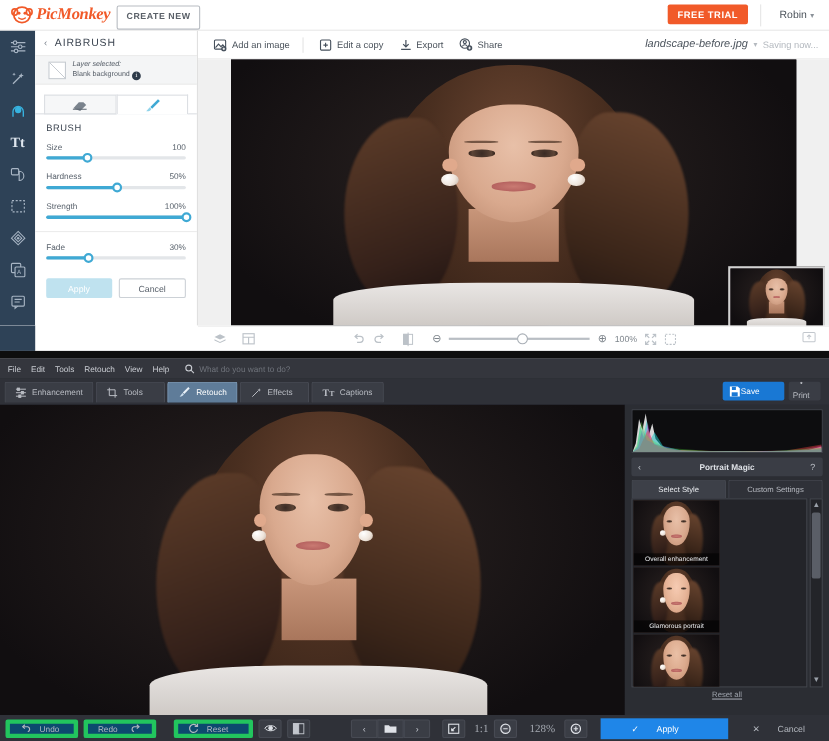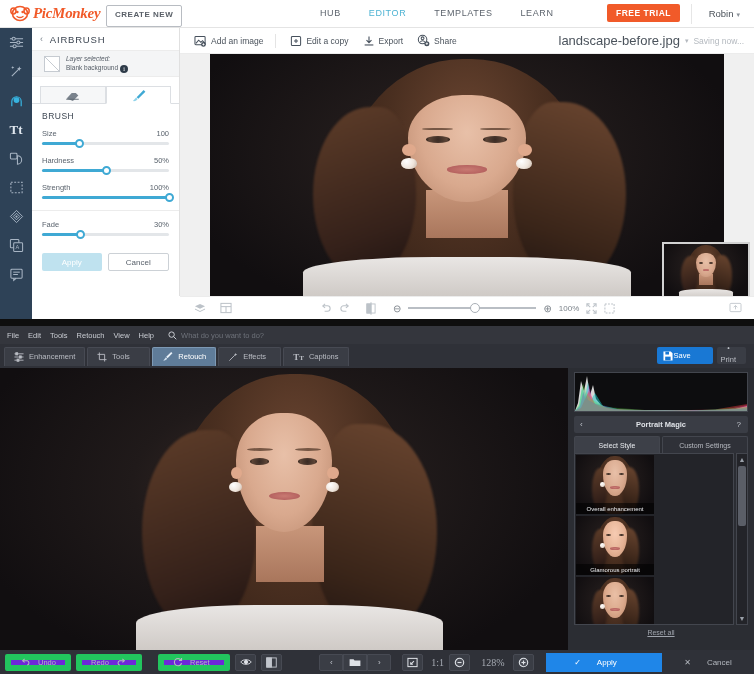--- a/index.html
+++ b/index.html
@@ -70,21 +70,21 @@
   .pm-apply { background:#bfe2ef; color:#fff; }
   .pm-cancel { background:#fff; border:1px solid #ccd1d6; color:#58606a; }
 
   
   #pm-toolbar { position:absolute; left:180px; top:28px; width:574px; height:26px;
     background:#fff; border-bottom:1px solid #ececec; display:flex; align-items:center; }
   .tb-item { display:flex; align-items:center; gap:4px; font-size:8.5px; color:#4b535c;
     margin-left:14px; }
   .tb-sep { width:1px; height:14px; background:#e4e4e4; margin-left:12px; }
   .tb-right { position:absolute; right:10px; display:flex; align-items:center; gap:5px; }
-  .tb-file { font-size:13px; color:#4b535c; }
+  .tb-file { font-size:10px; color:#4b535c;font-style:italic; }
   .tb-saving { font-size:8.5px; color:#b4b9bf; }
 
   #pm-canvas { position:absolute; left:180px; top:54px; width:574px; height:242px;
     background:#f0f0f0; }
   .canvas-img { position:absolute; left:30px; top:0; width:514px; height:242px;
     background:#151118; overflow:hidden; }
   .navigator { position:absolute; right:4px; bottom:-4px; width:88px; height:58px;
     background:#1a1216; border:2px solid #d2d2d2; overflow:hidden; }
 
   #pm-bottom { position:absolute; left:180px; top:296px; width:574px; height:23px;
@@ -149,21 +149,21 @@
   .pscroll .thumb { position:absolute; left:1px; top:12px; width:8px; height:60px; background:#5a5e67;
     border-radius:2px; }
   .pscroll .ar { position:absolute; left:0; width:10px; height:11px; color:#9aa0a9; font-size:7px;
     text-align:center; line-height:11px; }
   .resetall { position:absolute; left:6px; top:261px; width:174px; text-align:center;
     font-size:7px; color:#9fa4ad; text-decoration:underline; }
 
   #dk-bottom { position:absolute; left:0; top:324px; width:754px; height:24px;
     background:#2f3138; display:flex; align-items:center; }
   .dbtn { height:17px; display:flex; align-items:center; gap:7px; font-size:7.5px; color:#b4b8bf;
-    background:#6d28d9; border:6px solid #22c55e; border-radius:2px; padding:0 9px; margin-left:5px; }
+    background:#0c4a6e; border:4px solid #22c55e; border-radius:2px; padding:0 9px; margin-left:5px; }
   .dsq { width:21px; height:17px; display:flex; align-items:center; justify-content:center;
     background:#3a3d45; border:1px solid #474a53; border-radius:2px; margin-left:5px; color:#c2c6cd; }
   .dnav { display:flex; margin-left:auto; }
   .dnav .n { width:24px; height:17px; display:flex; align-items:center; justify-content:center;
     background:#3a3d45; border:1px solid #474a53; color:#c2c6cd; font-size:8px; }
   .zv { font-size:10px; color:#a6abb3;font-family:Liberation Serif, serif; }
   .dk-apply { height:19px; width:116px; background:#1f86e8; color:#fff; font-size:8px;
     display:flex; align-items:center; justify-content:center; gap:16px; margin-left:12px; }
   .dk-cancel { height:19px; width:92px; color:#b4b8bf; font-size:8px; display:flex;
     align-items:center; justify-content:center; gap:16px; }
@@ -210,26 +210,20 @@
           <ellipse cx="3.4" cy="7" rx="2.6" ry="2.9" fill="none" stroke="#f15a29" stroke-width="1.5"></ellipse>
           <ellipse cx="16.6" cy="7" rx="2.6" ry="2.9" fill="none" stroke="#f15a29" stroke-width="1.5"></ellipse>
           <circle cx="7.3" cy="8" r="1.35" fill="#f15a29"></circle>
           <circle cx="12.7" cy="8" r="1.35" fill="#f15a29"></circle>
           <path d="M7 12.4 Q10 14.6 13 12.4" fill="none" stroke="#f15a29" stroke-width="1.3" stroke-linecap="round"></path>
         </svg>
       </span>
       <span class="wordmark">PicMonkey</span>
     </div>
     <div class="pm-createnew">CREATE NEW</div>
-    <div class="pm-nav">
-      <a>HUB</a>
-      <a class="active">EDITOR</a>
-      <a>TEMPLATES</a>
-      <a>LEARN</a>
-    </div>
     <div class="pm-trial">FREE TRIAL</div>
     <div class="pm-divider-v"></div>
     <div class="pm-user">
       <span>Robin</span><span class="chev">▾</span>
     </div>
   </div>
 
   <div id="pm-rail">
     <div class="rail-ico">
       <svg width="15" height="15" viewBox="0 0 16 16" fill="none" stroke="currentColor" stroke-width="1.1">

